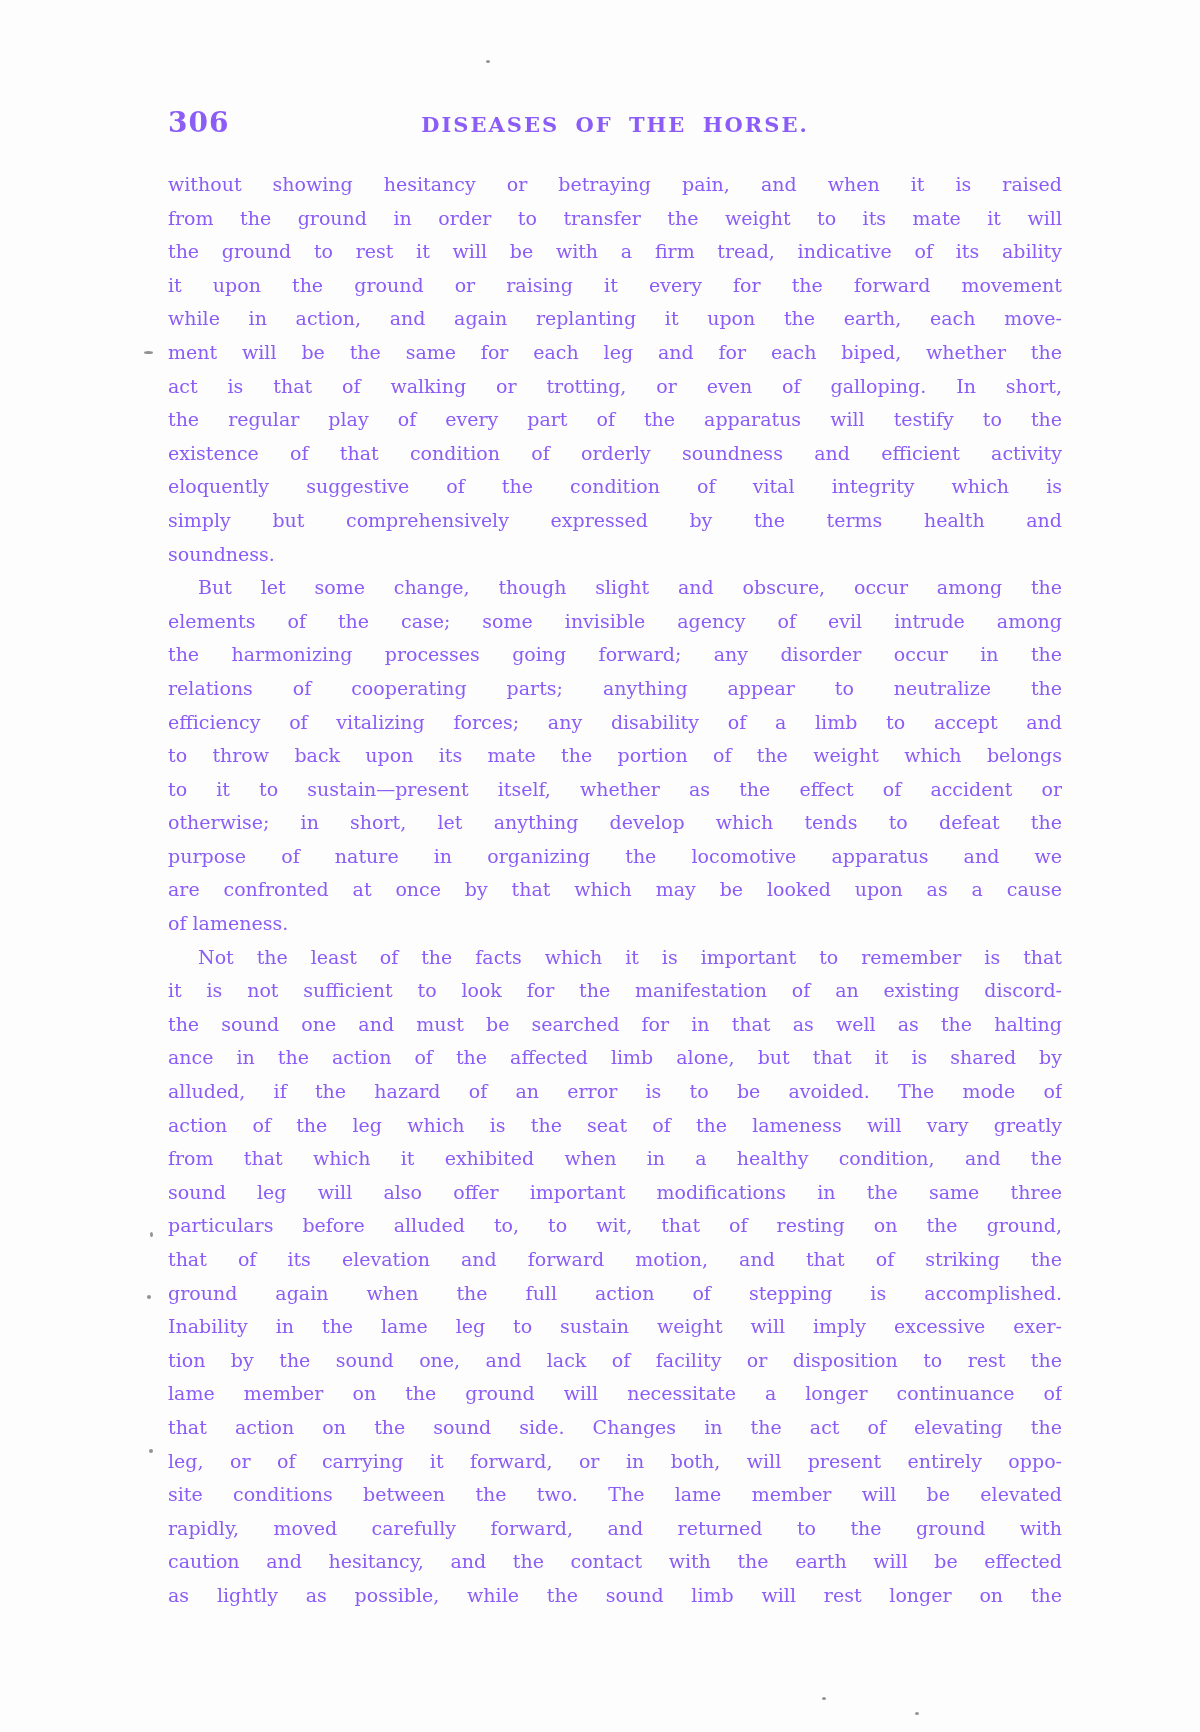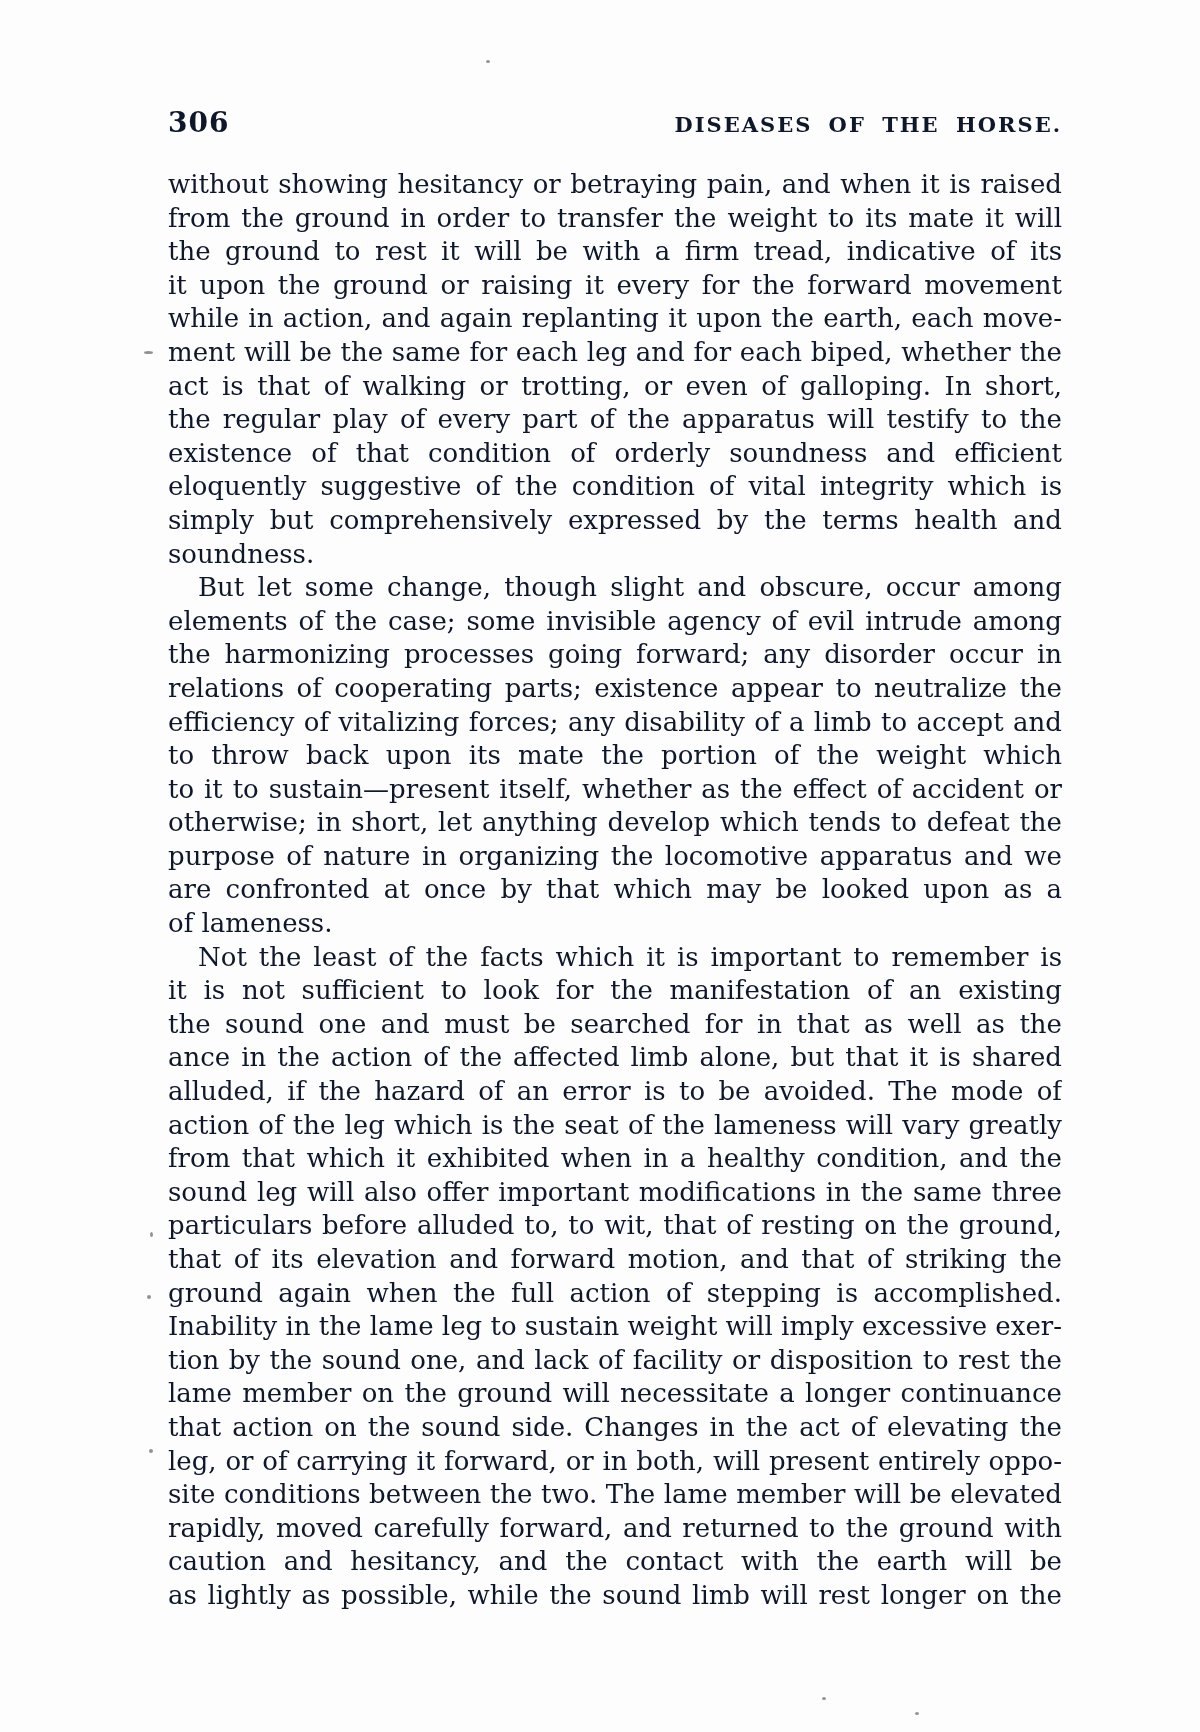--- a/index.html
+++ b/index.html
@@ -7,21 +7,21 @@
     padding: 0;
     background: #ffffff;
   }
   .page {
     position: relative;
     width: 1200px;
     height: 1732px;
     background: #fdfdfd;
     overflow: hidden;
     font-family: "DejaVu Serif", "Liberation Serif", serif;
-    color: #0f172a;
+    color: #8b5cf6;
   }
   .column {
     position: absolute;
     left: 168px;
     top: 110px;
     width: 894px;
   }
   .header-row {
     position: relative;
     height: 32px;
@@ -29,29 +29,29 @@
   }
   .folio {
     position: absolute;
     left: 0;
     top: -4px;
     font-size: 28px;
     font-weight: bold;
     letter-spacing: 1px;
   }
   .running-title {
-    text-align: right;
+    text-align: center;
     font-size: 21px;
     font-weight: bold;
     letter-spacing: 2px;
     word-spacing: 7px;
     padding-top: 2px;
   }
   .body-text {
-    font-size: 26px;
+    font-size: 19px;
   }
   .line {
     line-height: 33.6px;
     height: 33.6px;
     overflow: hidden;
     text-align: justify;
     text-align-last: justify;
     white-space: normal;
   }
   .line.indent {
@@ -86,21 +86,21 @@
         <div class="line">ment will be the same for each leg and for each biped, whether the</div>
         <div class="line">act is that of walking or trotting, or even of galloping. In short,</div>
         <div class="line">the regular play of every part of the apparatus will testify to the</div>
         <div class="line">existence of that condition of orderly soundness and efficient activity</div>
         <div class="line">eloquently suggestive of the condition of vital integrity which is</div>
         <div class="line">simply but comprehensively expressed by the terms health and</div>
         <div class="line lastline">soundness.</div>
         <div class="line indent">But let some change, though slight and obscure, occur among the</div>
         <div class="line">elements of the case; some invisible agency of evil intrude among</div>
         <div class="line">the harmonizing processes going forward; any disorder occur in the</div>
-        <div class="line">relations of cooperating parts; existence appear to neutralize the</div>
+        <div class="line">relations of cooperating parts; anything appear to neutralize the</div>
         <div class="line">efficiency of vitalizing forces; any disability of a limb to accept and</div>
         <div class="line">to throw back upon its mate the portion of the weight which belongs</div>
         <div class="line">to it to sustain—present itself, whether as the effect of accident or</div>
         <div class="line">otherwise; in short, let anything develop which tends to defeat the</div>
         <div class="line">purpose of nature in organizing the locomotive apparatus and we</div>
         <div class="line">are confronted at once by that which may be looked upon as a cause</div>
         <div class="line lastline">of lameness.</div>
         <div class="line indent">Not the least of the facts which it is important to remember is that</div>
         <div class="line">it is not sufficient to look for the manifestation of an existing discord-</div>
         <div class="line">the sound one and must be searched for in that as well as the halting</div>

